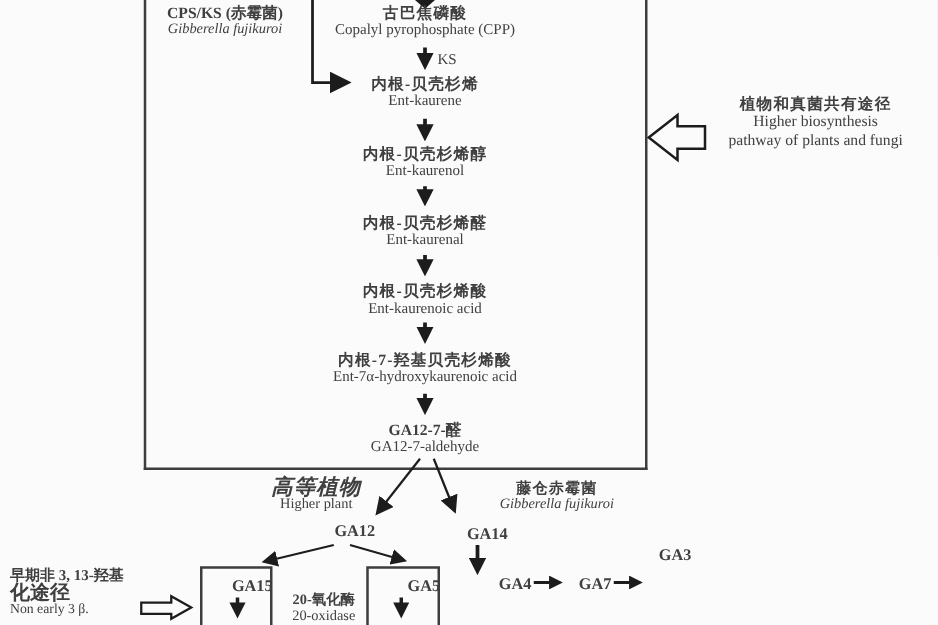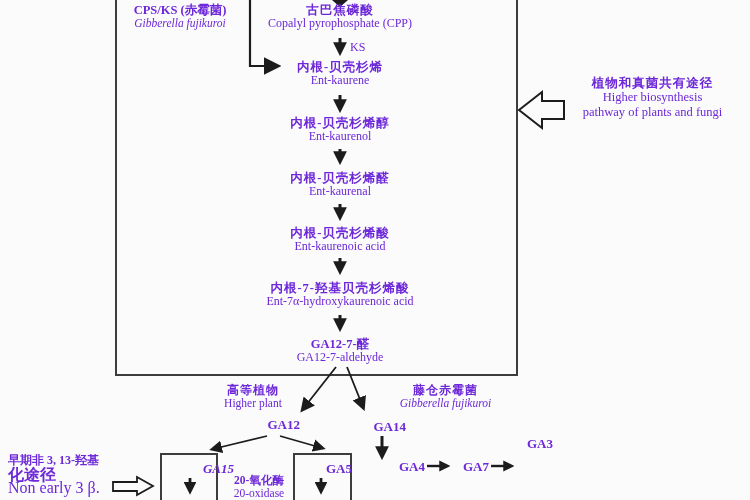--- a/index.html
+++ b/index.html
@@ -1,20 +1,20 @@
 <!DOCTYPE html>
 <html><head>
 <meta charset="utf-8">
 <style>
   html,body{margin:0;padding:0;background:#e9e9e9;}
   .stage{
     position:relative;width:750px;height:500px;margin:0 auto;
     background:#fbfbfb;overflow:hidden;
     font-family:"Liberation Serif","DejaVu Serif",serif;
-    color:#6d28d9;
+    color:#404040;
   }
   .abs{position:absolute;}
   .txt{text-align:center;z-index:2;}
   .zh{font-size:12.5px;font-weight:600;line-height:14px;letter-spacing:1px;}
   .en{font-size:12px;font-weight:400;line-height:13px;letter-spacing:0;}
   .it{font-style:italic;}
   .node{font-size:13px;font-weight:600;z-index:2;text-align:right;}
   svg.overlay{position:absolute;left:0;top:0;z-index:1;}
   .mainbox{
     left:115px;top:-4px;width:403px;height:380px;box-sizing:border-box;
@@ -111,40 +111,40 @@
     <div class="en">GA12-7-aldehyde</div>
   </div>
 
   <div class="abs txt" style="left:555px;top:76px;width:195px;">
     <div class="zh">植物和真菌共有途径</div>
     <div class="en" style="font-size:12.5px;line-height:15px;">Higher biosynthesis</div>
     <div class="en" style="font-size:12.5px;line-height:15px;">pathway of plants and fungi</div>
   </div>
 
   <div class="abs txt" style="left:203px;top:383px;width:100px;">
-    <div class="zh" style="font-size:12px;">高等植物</div>
+    <div class="zh" style="font-size:17px;font-style:italic;">高等植物</div>
     <div class="en small">Higher plant</div>
   </div>
   <div class="abs txt" style="left:383px;top:383px;width:125px;">
     <div class="zh" style="font-size:12px;">藤仓赤霉菌</div>
     <div class="en it small">Gibberella fujikuroi</div>
   </div>
 
   <div class="abs node" style="left:250px;top:417px;width:50px;">GA12</div>
   <div class="abs node" style="left:360px;top:419px;width:46px;">GA14</div>
-  <div class="abs node" style="left:176px;top:461px;width:58px;font-style:italic;">GA15</div>
+  <div class="abs node" style="left:160px;top:461px;width:58px;">GA15</div>
   <div class="abs node" style="left:293px;top:461px;width:59px;">GA5</div>
   <div class="abs node" style="left:391px;top:459px;width:34px;">GA4</div>
   <div class="abs node" style="left:455px;top:459px;width:34px;">GA7</div>
   <div class="abs node" style="left:519px;top:436px;width:34px;">GA3</div>
 
   <div class="abs txt" style="left:226px;top:474px;width:66px;">
     <div class="zh" style="font-size:11.5px;line-height:13px;letter-spacing:0;">20-氧化酶</div>
     <div class="en" style="font-size:11.5px;">20-oxidase</div>
   </div>
 
   <div class="abs" style="left:8px;top:454px;width:112px;z-index:2;text-align:left;">
     <div class="zh" style="font-size:12px;line-height:13.5px;letter-spacing:0;">早期非 3, 13-羟基</div>
     <div class="zh" style="font-size:16px;line-height:13.5px;letter-spacing:0;">化途径</div>
-    <div class="en" style="font-size:16px;line-height:13.5px;">Non early 3 β.</div>
+    <div class="en" style="font-size:11px;line-height:13.5px;">Non early 3 β.</div>
   </div>
 
 </div>
 
 </body></html>

